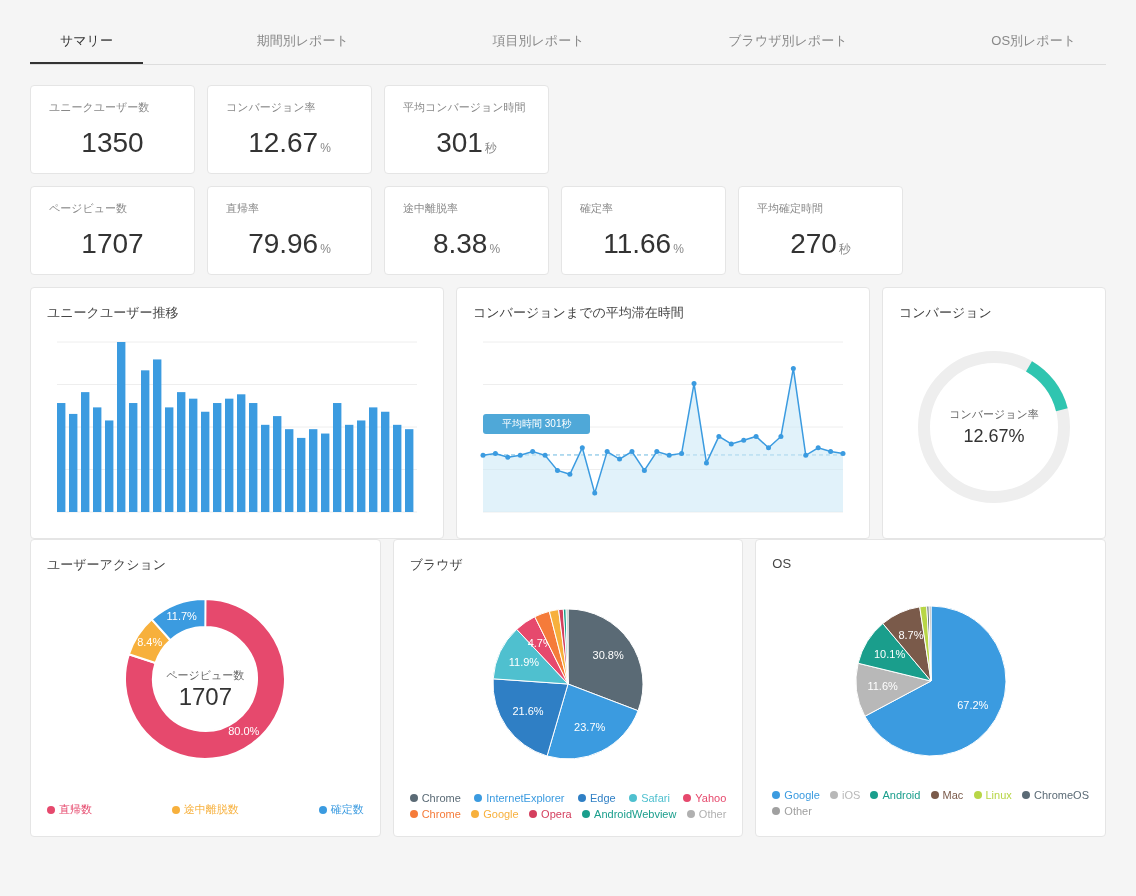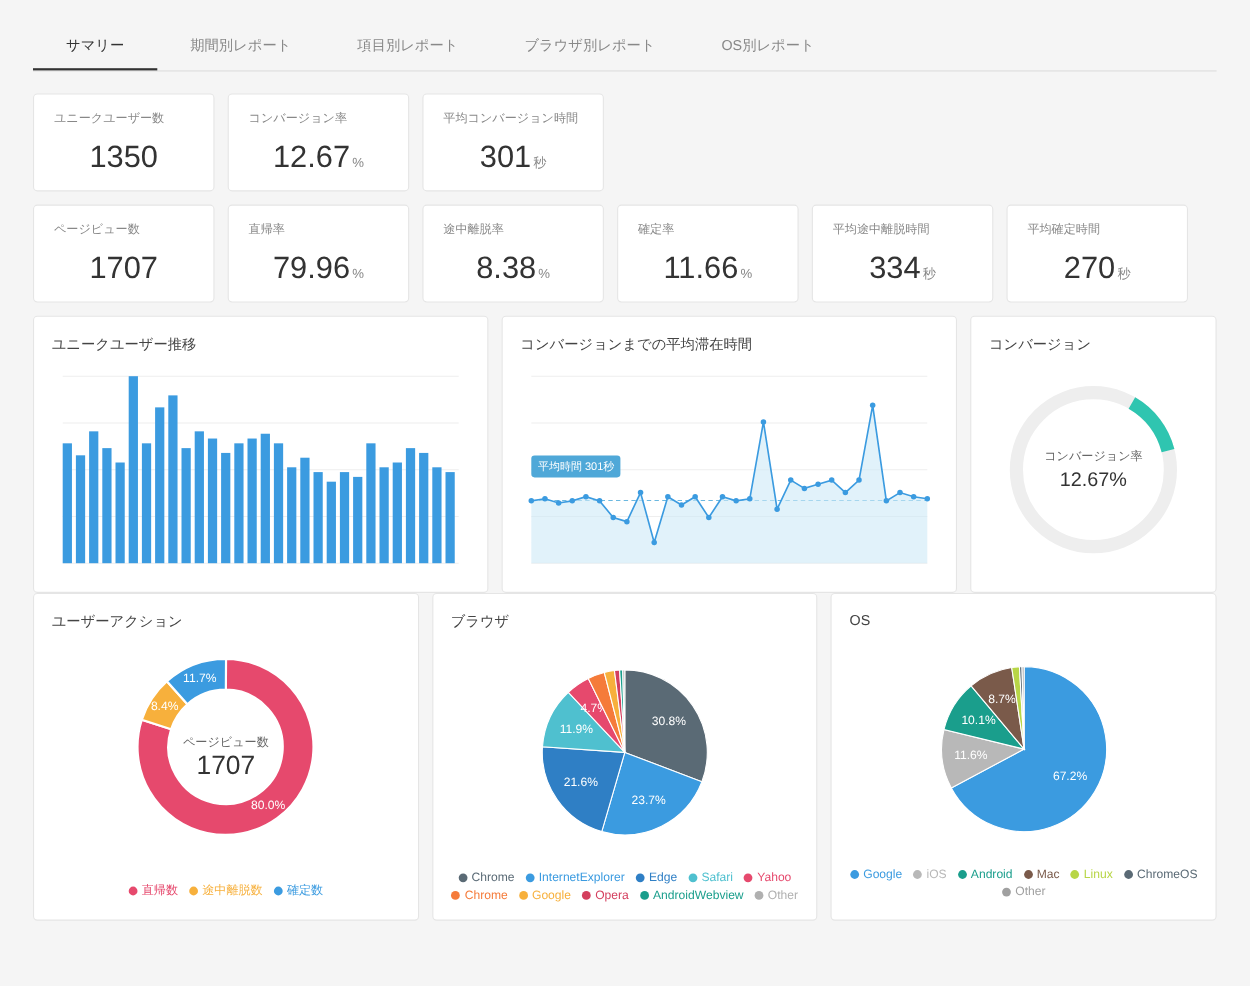--- a/index.html
+++ b/index.html
@@ -1,33 +1,33 @@
 <!DOCTYPE html>
 <html><head>
 <meta charset="utf-8">
 <style>
 * { box-sizing: border-box; margin: 0; padding: 0; }
 body { font-family: -apple-system, "Hiragino Sans", sans-serif; background: #f5f5f5; color: #333; font-size: 13px; padding: 20px 30px; }
-.tabs { display: flex; border-bottom: 1px solid #ddd; margin-bottom: 20px; }
+.tabs { display: flex; border-bottom: 1px solid #ddd; margin-bottom: 20px; justify-content: space-between; }
 .tab { padding: 12px 30px; color: #888; cursor: pointer; font-size: 13px; }
 .tab.active { color: #333; border-bottom: 2px solid #333; font-weight: 500; }
 .metrics-row { display: flex; gap: 12px; margin-bottom: 12px; flex-wrap: wrap; }
 .metric-card { background: #fff; border: 1px solid #e5e5e5; border-radius: 4px; padding: 14px 18px; min-width: 165px; flex: 0 0 auto; }
 .metric-label { font-size: 11px; color: #888; margin-bottom: 12px; }
 .metric-value { font-size: 28px; font-weight: 300; text-align: center; color: #333; }
 .metric-value .unit { font-size: 12px; color: #888; margin-left: 2px; }
 .charts-row { display: flex; gap: 12px; }
 .chart-card { background: #fff; border: 1px solid #e5e5e5; border-radius: 4px; padding: 16px; }
 .chart-title { font-size: 13px; color: #444; margin-bottom: 10px; font-weight: 500; }
 .chart-body { position: relative; }
-.legend { display: flex; flex-wrap: wrap; justify-content: center; gap: 4px 10px; font-size: 11px; margin-top: 8px; }
+.legend { display: flex; flex-wrap: wrap; justify-content: space-between; gap: 4px 10px; font-size: 11px; margin-top: 8px; }
 .legend-item { display: flex; align-items: center; gap: 4px; }
 .legend-dot { width: 8px; height: 8px; border-radius: 50%; display: inline-block; }
 svg { display: block; }
-.tooltip { position: absolute; background: #4fa8d8; color: #fff; font-size: 10px; padding: 3px 6px; border-radius: 3px; text-align: center; }
+.tooltip { position: absolute; background: #4fa8d8; color: #fff; font-size: 10px; padding: 3px 19px; border-radius: 3px; text-align: center; }
 .donut-center { position: absolute; top: 50%; left: 50%; transform: translate(-50%, -50%); text-align: center; }
 .donut-center-label { font-size: 11px; color: #666; }
 .donut-center-value { font-size: 24px; font-weight: 300; }
 .conv-rate-label { font-size: 11px; color: #666; text-align:center; }
 .conv-rate-value { font-size: 18px; text-align:center; margin-top:4px; }
 </style>
 </head>
 <body>
 
 <div class="tabs" id="tabs">
@@ -61,24 +61,20 @@
       <div class="metric-label">直帰率</div>
       <div class="metric-value">79.96<span class="unit">%</span></div>
     </div>
     <div class="metric-card">
       <div class="metric-label">途中離脱率</div>
       <div class="metric-value">8.38<span class="unit">%</span></div>
     </div>
     <div class="metric-card">
       <div class="metric-label">確定率</div>
       <div class="metric-value">11.66<span class="unit">%</span></div>
-    </div>
-    <div class="metric-card">
-      <div class="metric-label">平均途中離脱時間</div>
-      <div class="metric-value">334<span class="unit">秒</span></div>
     </div>
     <div class="metric-card">
       <div class="metric-label">平均確定時間</div>
       <div class="metric-value">270<span class="unit">秒</span></div>
     </div>
   </div>
 
 <div class="charts-row">
   <div class="chart-card" style="flex:1.2">
     <div class="chart-title">ユニークユーザー推移</div>

